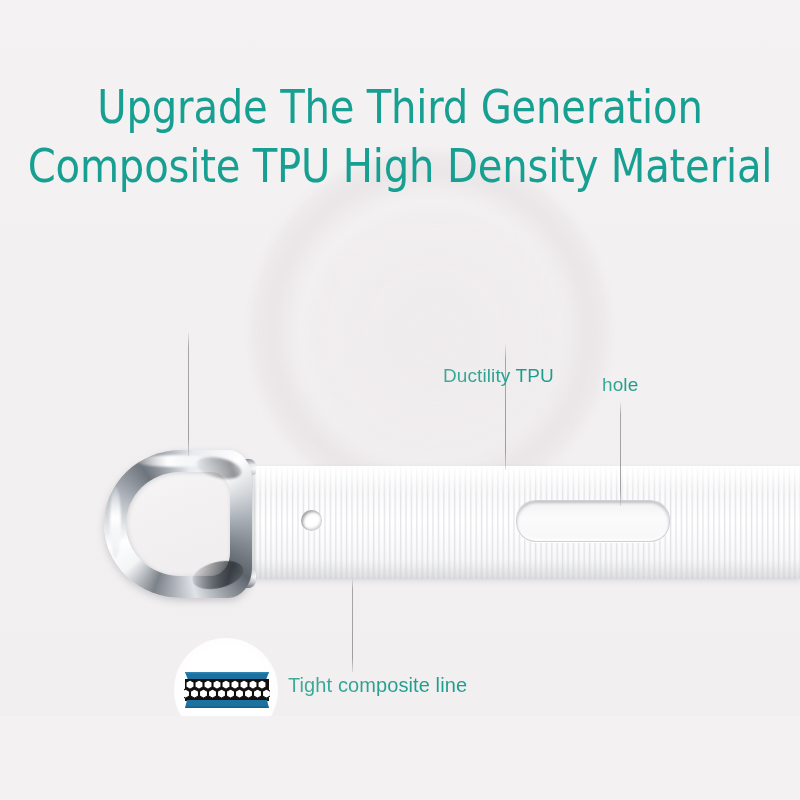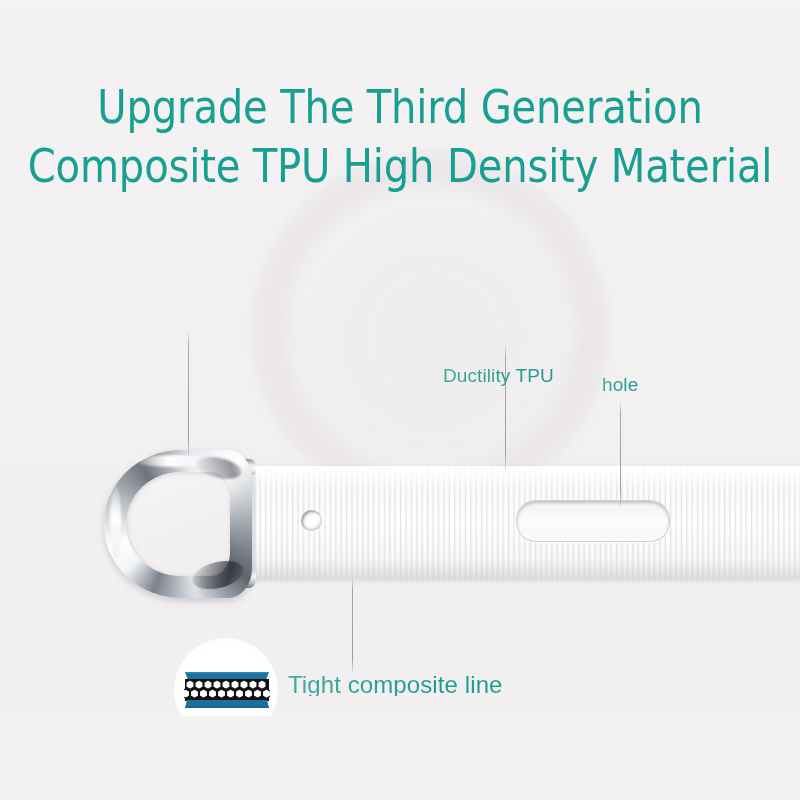--- a/index.html
+++ b/index.html
@@ -81,21 +81,21 @@
     letter-spacing: 0.1px;
     white-space: nowrap;
     background: linear-gradient(100deg, #3fab99 0%, #1d9d8d 70%);
     -webkit-background-clip: text;
     background-clip: text;
     -webkit-text-fill-color: transparent;
   }
   .label-buckle { left: 82px;  top: 303px; }
   .label-tpu    { left: 443px; top: 333px; margin-top: 32px; }
   .label-hole   { left: 602px; top: 374px; text-align: right; }
-  .label-tight  { left: 288px; top: 674px; font-size: 24px; }
+  .label-tight  { left: 288px; top: 674px; font-size: 20px; }
 
   
   .leader {
     position: absolute;
     width: 1px;
     background: linear-gradient(180deg,
                 rgba(150,150,150,0.05) 0%,
                 rgba(142,142,142,0.75) 12%,
                 rgba(138,138,138,0.8) 85%,
                 rgba(150,150,150,0.25) 100%);

